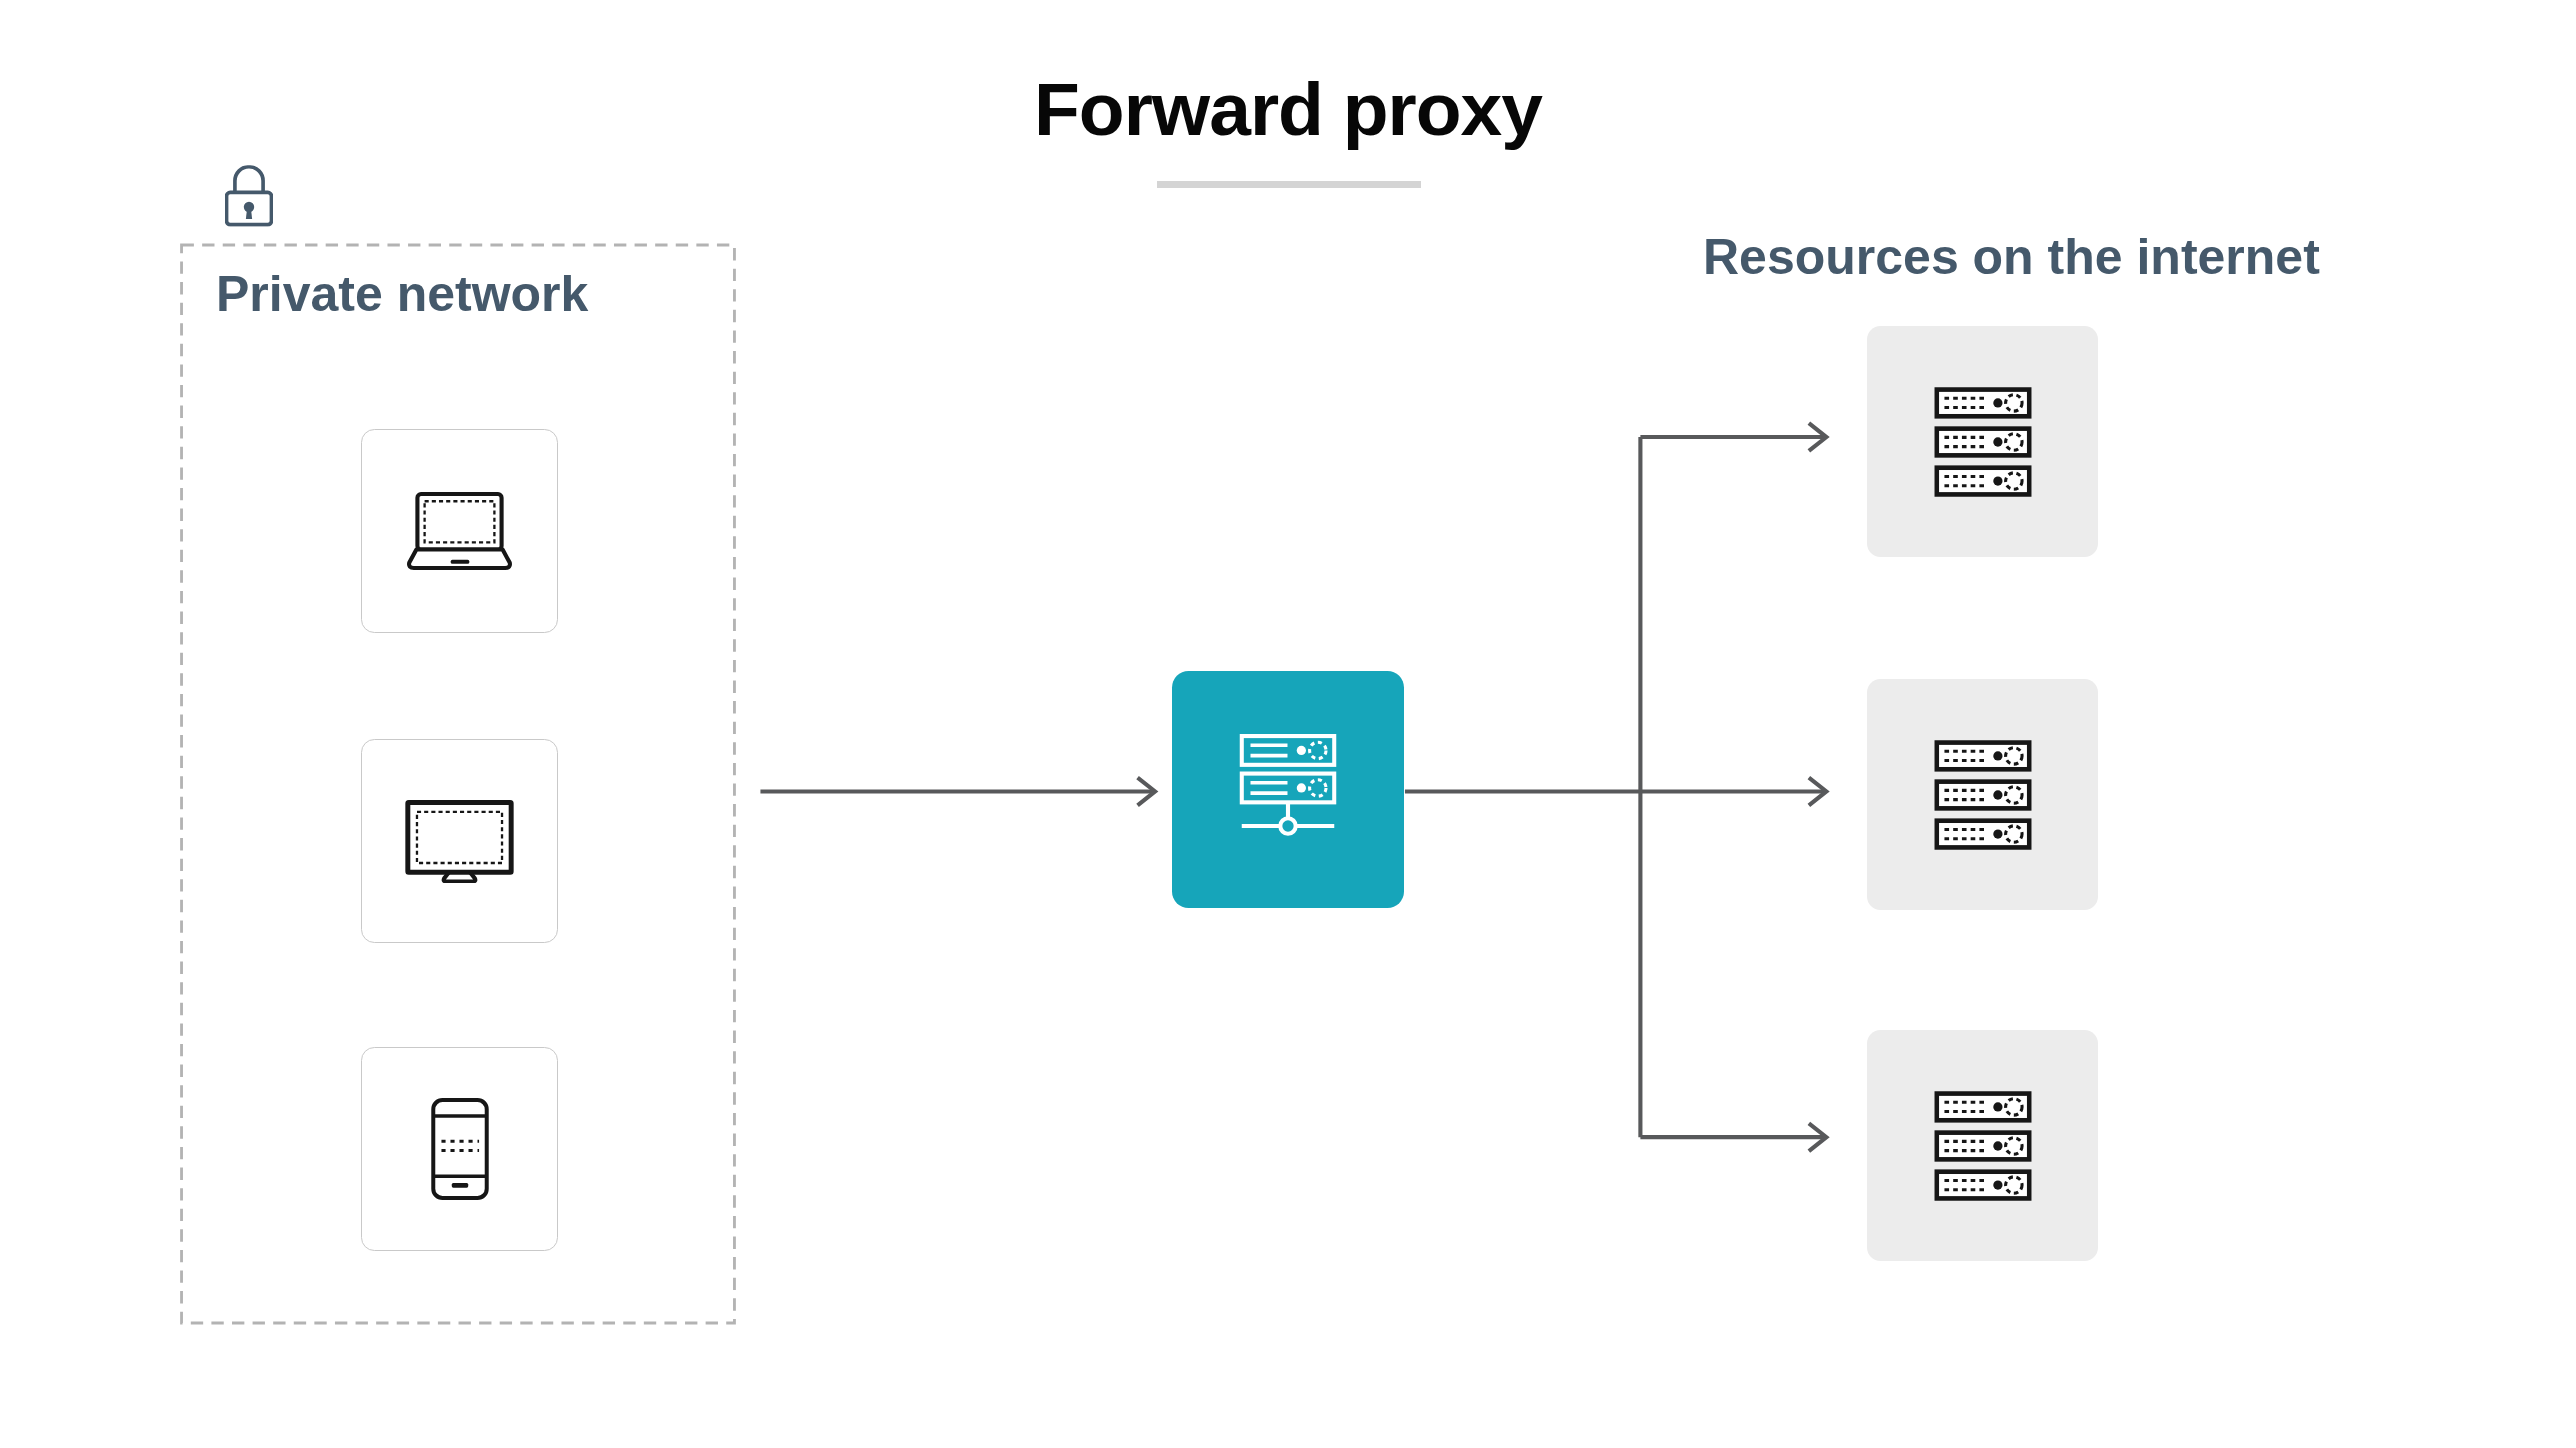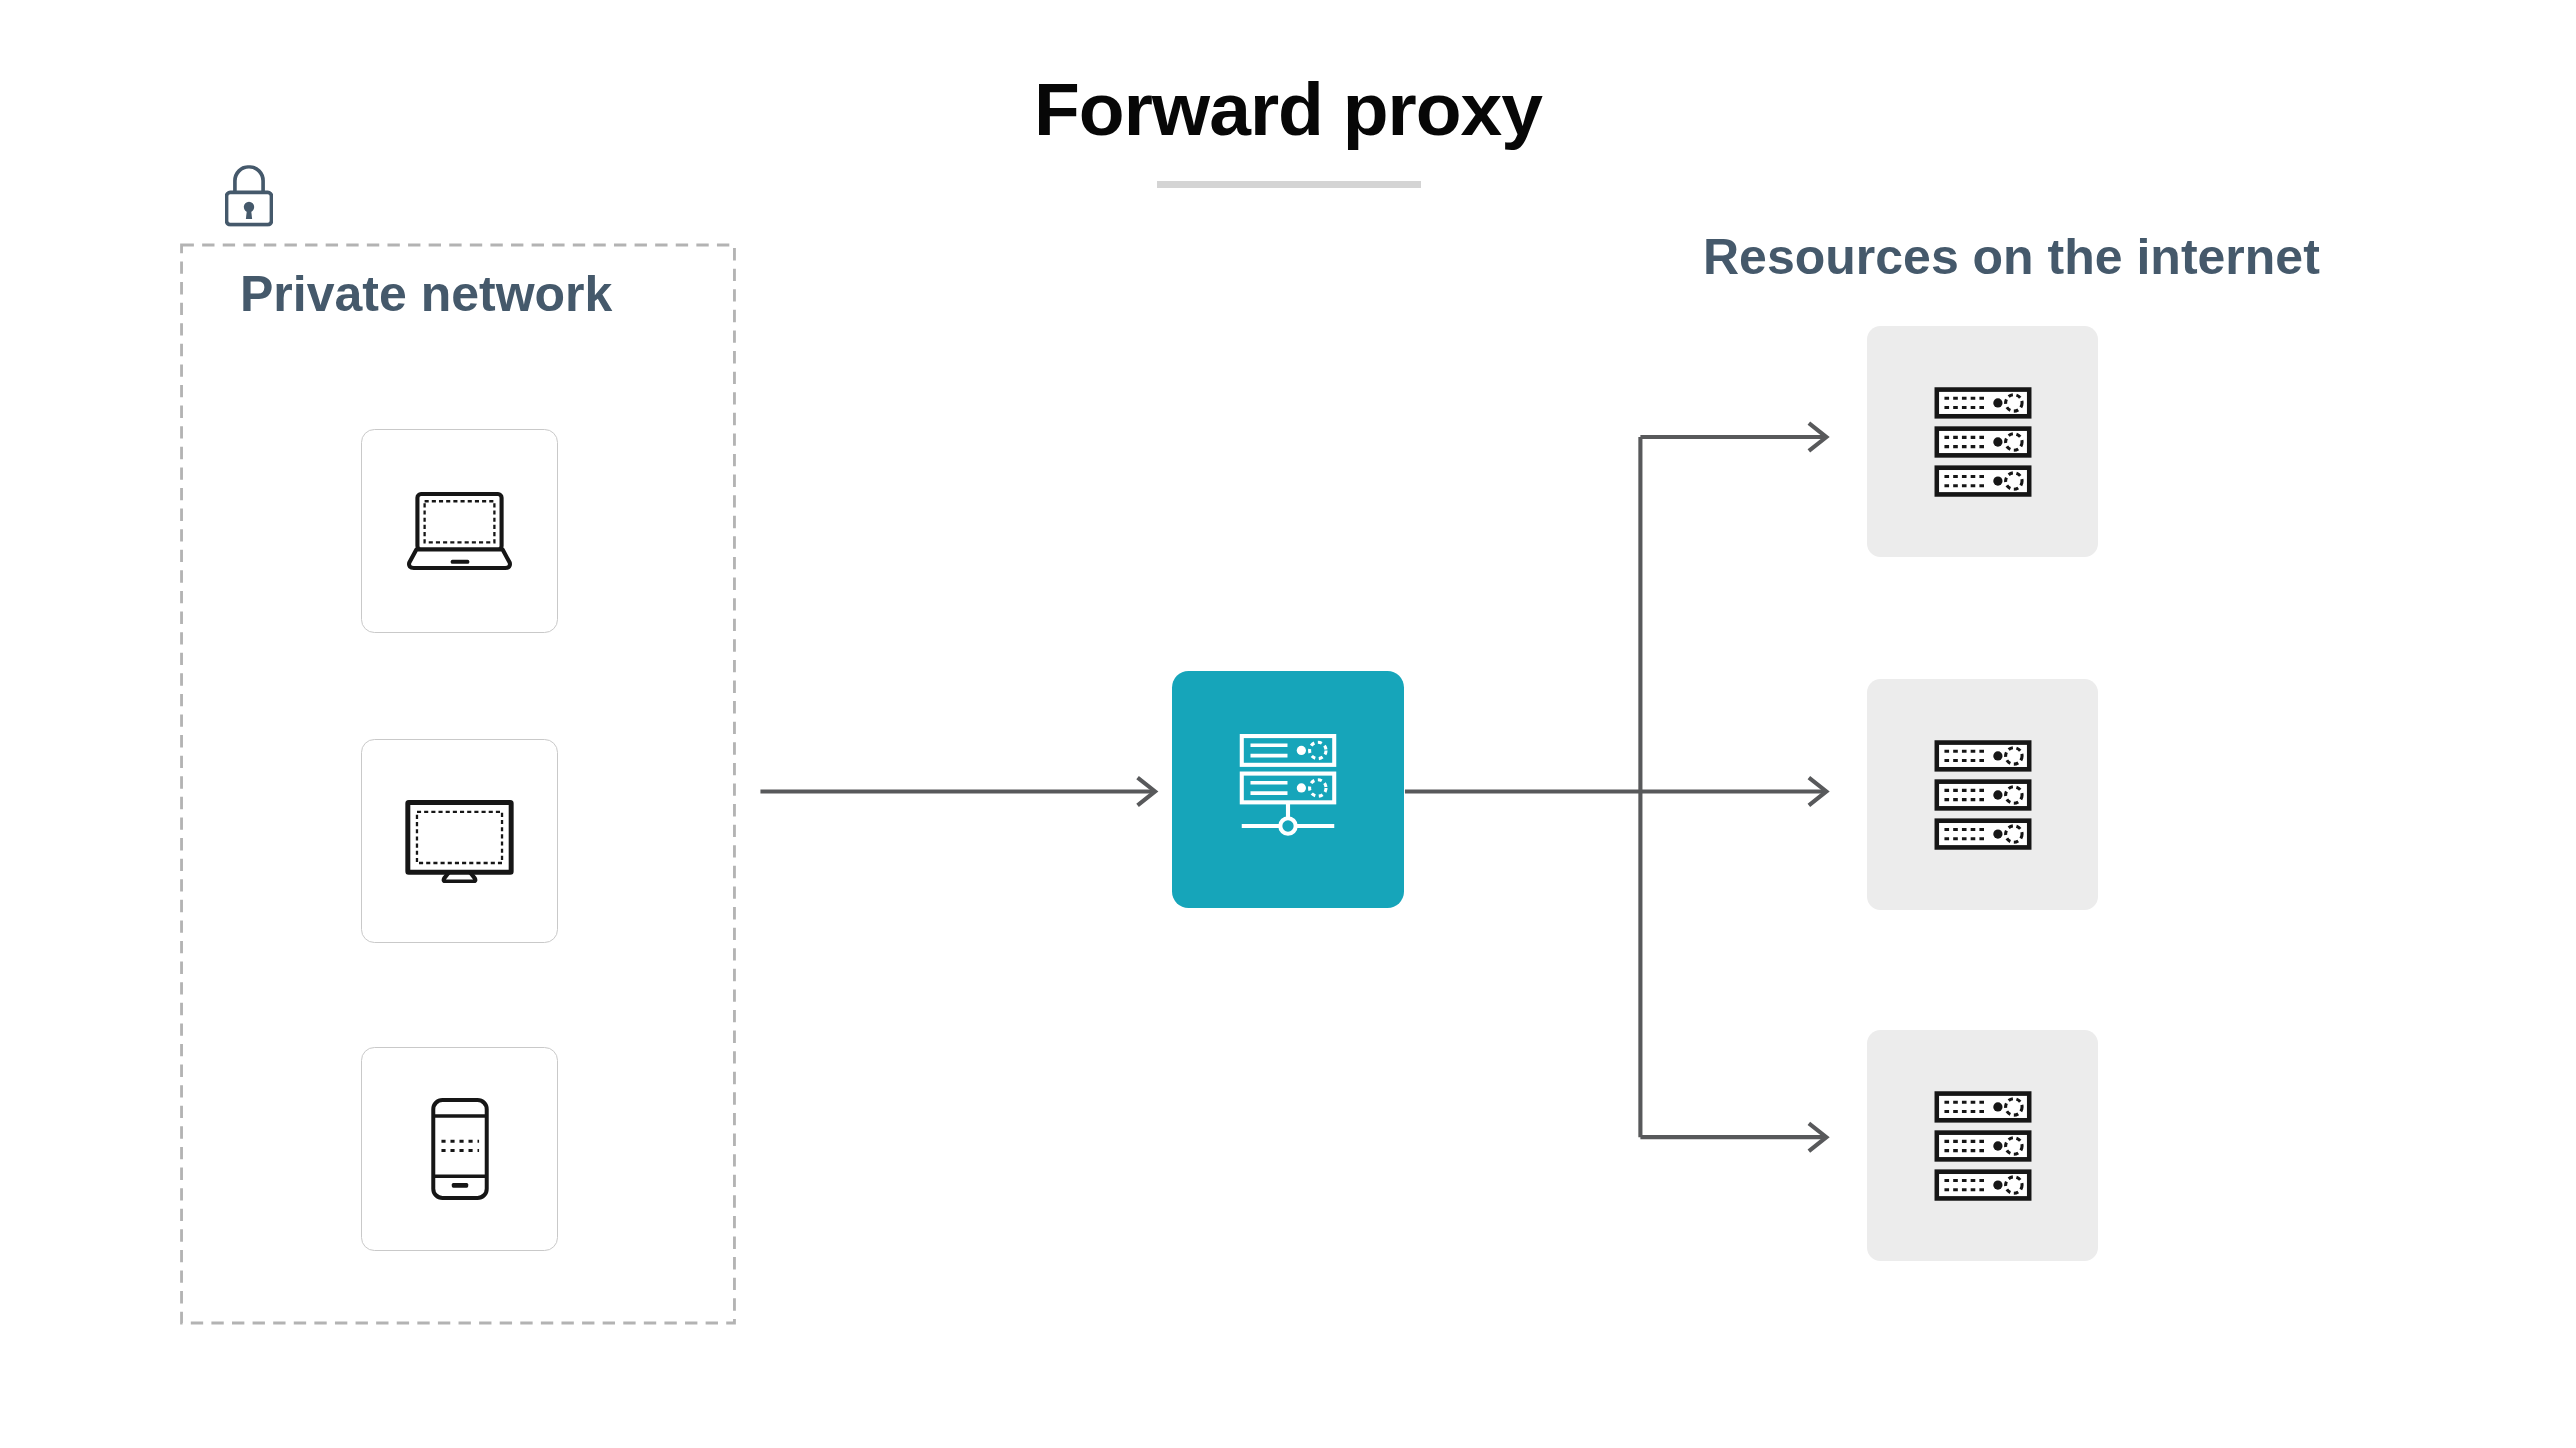--- a/index.html
+++ b/index.html
@@ -9,21 +9,21 @@
 
   .title{position:absolute;left:0;top:66px;width:2576px;text-align:center;
          font-size:75px;font-weight:700;color:#070707;letter-spacing:-1px;}
   .title-underline{position:absolute;left:1157px;top:181px;width:264px;height:6.7px;
          background:#d4d4d4;}
 
   .lock{position:absolute;left:225px;top:165px;width:48px;height:62px;}
 
   .pn-dashbox{position:absolute;left:180px;top:243px;width:556px;height:1082px;}
   .pn-label{position:absolute;left:216px;top:265px;font-size:50px;font-weight:700;
-         color:#45596b;white-space:nowrap;margin-left:24px;}
+         color:#45596b;white-space:nowrap;}
 
   .card{position:absolute;left:361px;width:197px;height:204px;background:#ffffff;
         border:1.5px solid #c9c9c9;border-radius:13.4px;box-sizing:border-box;
         display:flex;align-items:center;justify-content:center;}
   .card-laptop{top:429px;}
   .card-monitor{top:739px;}
   .card-phone{top:1047px;}
 
   .proxy-box{position:absolute;left:1172px;top:671px;width:232px;height:237px;
         background:#16a5ba;border-radius:16.5px;display:flex;align-items:center;

